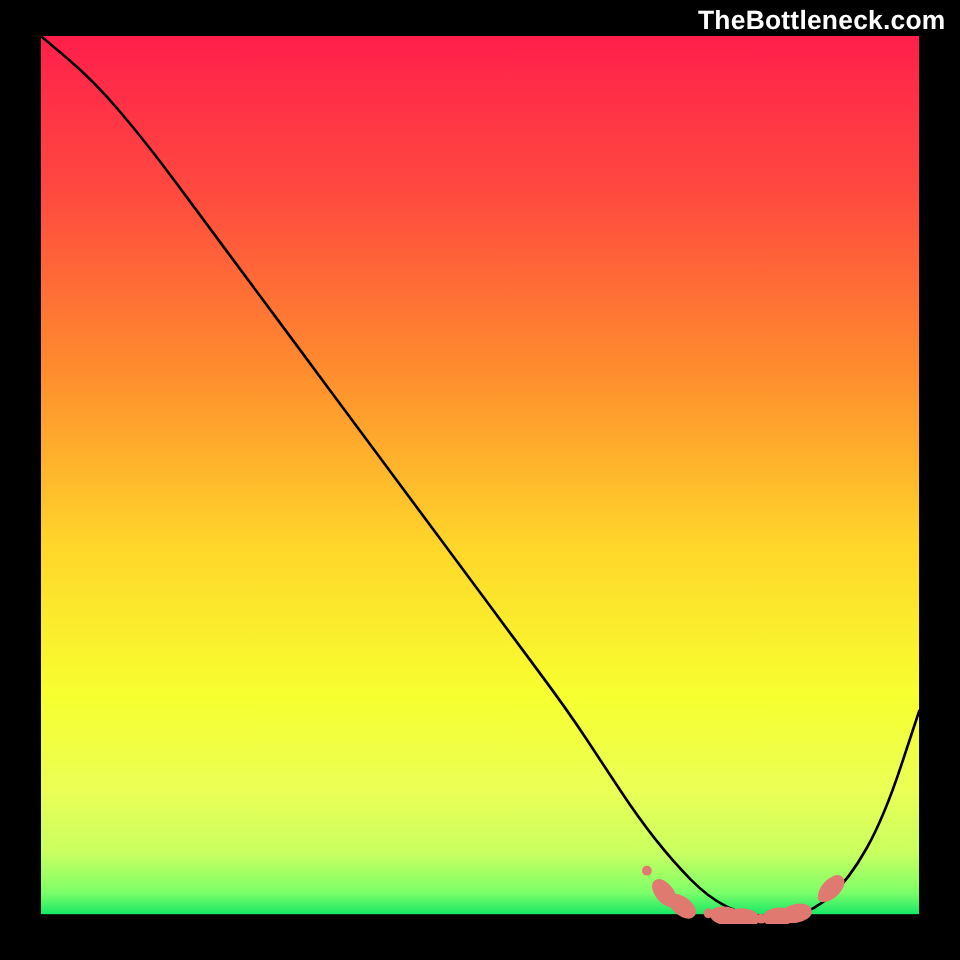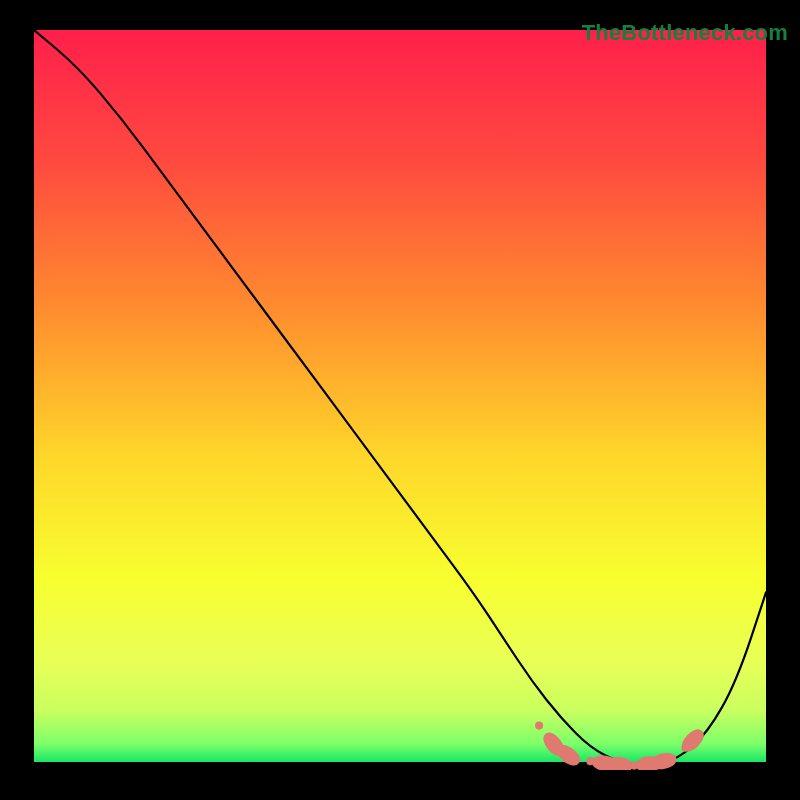--- a/index.html
+++ b/index.html
@@ -12,23 +12,23 @@
     overflow: hidden;
   }
   .frame {
     position: relative;
     width: 800px;
     height: 800px;
     background: #000;
   }
   .watermark {
     position: absolute;
-    top: 20px;
+    top: 4px;
     right: 12px;
-    color: #15803d;
+    color: #ffffff;
     font-size: 22px;
     font-weight: 600;
     letter-spacing: 0.2px;
     z-index: 10;
   }
   .plot-area {
     
     position: absolute;
     left: 34px;
     top: 30px;

